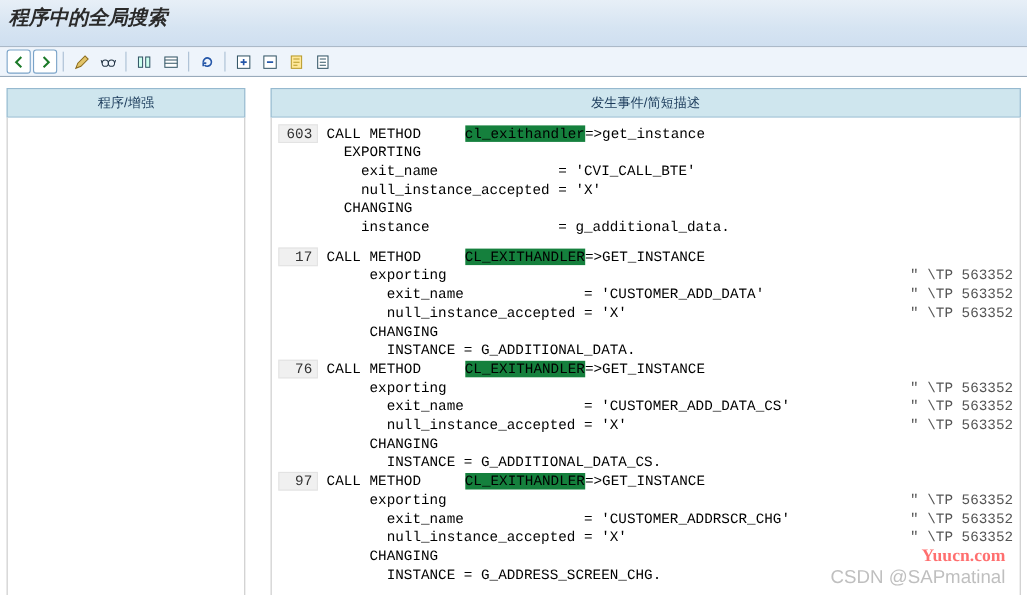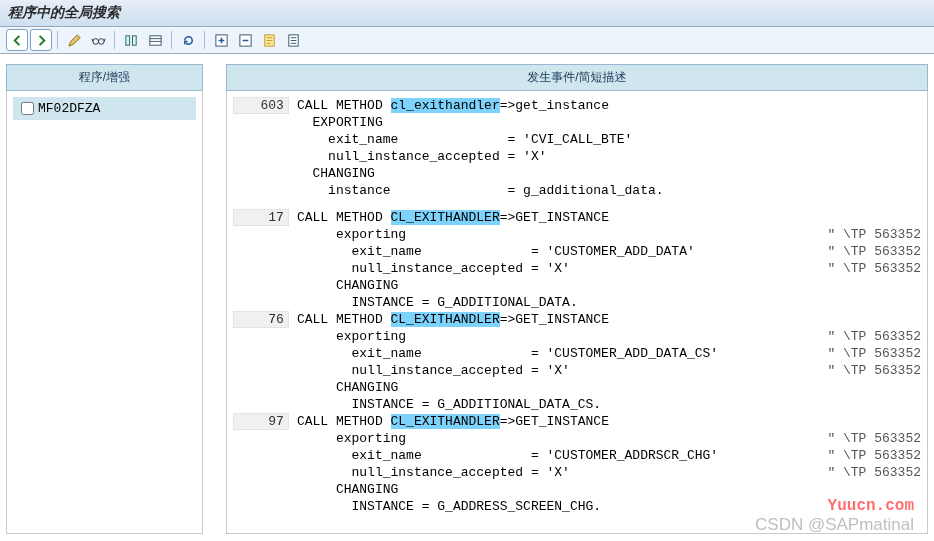--- a/index.html
+++ b/index.html
@@ -9,24 +9,24 @@
     font-size: 12px;
     background: #fff;
     width: 934px;
     height: 541px;
     overflow: hidden;
     position: relative;
   }
   .titlebar {
     background: linear-gradient(#e7eff7, #d6e4f2 60%, #cfdff0);
     border-bottom: 1px solid #9ab;
-    padding: 4px 8px 4px 8px;
+    padding: 4px 8px 14px 8px;
     font-style: italic;
     font-weight: bold;
-    font-size: 14px;
+    font-size: 18px;
     color: #2a2a2a;
   }
   .toolbar {
     background: #eef4fb;
     border-bottom: 1px solid #9ab;
     padding: 2px 6px;
     display: flex;
     align-items: center;
     gap: 2px;
   }
@@ -79,35 +79,35 @@
     display: flex;
     align-items: center;
     background: #cfe6ee;
     padding: 2px 4px;
     margin-bottom: 0;
   }
   .prog input { margin-right: 4px; }
   .linewrap { display:block; }
   .lnum {
     display:inline-block;
-    width: 56px;
+    width: 36px;
     text-align: right;
     background: #f0f0f0;
     border: 1px solid #e3e3e3;
     padding: 0 4px 0 0;
     margin-right: 8px;
     color: #333;
   }
   .lnum.empty { background: transparent; border: 1px solid transparent; }
   .codeline { display:inline; }
-  .hl { background: #7dd3fc; }
+  .hl { background: #15803d; margin-left: 32px; }
   .comment { color:#555; }
   .watermark1 {
     position:absolute; bottom:26px; right:20px; color:#f33; font-weight:bold;
-    font-size:16px; opacity:0.7; font-family: Liberation Mono, monospace;
+    font-size:16px; opacity:0.7; font-family: Liberation Serif, serif;
   }
   .watermark2 {
     position:absolute; bottom:6px; right:20px; color:#bfbfbf; font-size:17px;
     font-family: Arial;
   }
 </style>
 </head>
 <body>
 
 <div class="titlebar">程序中的全局搜索</div>
@@ -180,21 +180,21 @@
         <rect x="3" y="2" width="10" height="12" fill="#fff" stroke="#356"></rect>
         <path d="M5 5h6M5 8h6M5 11h6" stroke="#356"></path>
       </svg>
   </div>
 </div>
 
 <div class="content">
   <div class="cols">
     <div class="col-left">
       <div class="col-header">程序/增强</div>
-      <div class="col-body" id="left-body"><div class="prog"><input type="checkbox" style=""><span>MF02DFZA</span></div><div style="height:80px"></div><div style="height:10px"></div><div style="height:278px"></div></div>
+      <div class="col-body" id="left-body"><div style="height:80px"></div><div style="height:10px"></div><div style="height:278px"></div></div>
     </div>
     <div class="col-right">
       <div class="col-header">发生事件/简短描述</div>
       <div class="col-body" id="right-body"><span class="linewrap"><span class="lnum">603</span><span class="codeline">CALL METHOD <span class="hl">cl_exithandler</span>=&gt;get_instance</span></span><span class="linewrap"><span class="lnum empty"> </span><span class="codeline">  EXPORTING</span></span><span class="linewrap"><span class="lnum empty"> </span><span class="codeline">    exit_name              = 'CVI_CALL_BTE'</span></span><span class="linewrap"><span class="lnum empty"> </span><span class="codeline">    null_instance_accepted = 'X'</span></span><span class="linewrap"><span class="lnum empty"> </span><span class="codeline">  CHANGING</span></span><span class="linewrap"><span class="lnum empty"> </span><span class="codeline">    instance               = g_additional_data.</span></span><div style="height:10px"></div><span class="linewrap"><span class="lnum">17</span><span class="codeline">CALL METHOD <span class="hl">CL_EXITHANDLER</span>=&gt;GET_INSTANCE</span></span><span class="linewrap"><span class="lnum empty"> </span><span class="codeline">     exporting                                                      <span class="comment">" \TP 563352</span></span></span><span class="linewrap"><span class="lnum empty"> </span><span class="codeline">       exit_name              = 'CUSTOMER_ADD_DATA'                 <span class="comment">" \TP 563352</span></span></span><span class="linewrap"><span class="lnum empty"> </span><span class="codeline">       null_instance_accepted = 'X'                                 <span class="comment">" \TP 563352</span></span></span><span class="linewrap"><span class="lnum empty"> </span><span class="codeline">     CHANGING</span></span><span class="linewrap"><span class="lnum empty"> </span><span class="codeline">       INSTANCE = G_ADDITIONAL_DATA.</span></span><span class="linewrap"><span class="lnum">76</span><span class="codeline">CALL METHOD <span class="hl">CL_EXITHANDLER</span>=&gt;GET_INSTANCE</span></span><span class="linewrap"><span class="lnum empty"> </span><span class="codeline">     exporting                                                      <span class="comment">" \TP 563352</span></span></span><span class="linewrap"><span class="lnum empty"> </span><span class="codeline">       exit_name              = 'CUSTOMER_ADD_DATA_CS'              <span class="comment">" \TP 563352</span></span></span><span class="linewrap"><span class="lnum empty"> </span><span class="codeline">       null_instance_accepted = 'X'                                 <span class="comment">" \TP 563352</span></span></span><span class="linewrap"><span class="lnum empty"> </span><span class="codeline">     CHANGING</span></span><span class="linewrap"><span class="lnum empty"> </span><span class="codeline">       INSTANCE = G_ADDITIONAL_DATA_CS.</span></span><span class="linewrap"><span class="lnum">97</span><span class="codeline">CALL METHOD <span class="hl">CL_EXITHANDLER</span>=&gt;GET_INSTANCE</span></span><span class="linewrap"><span class="lnum empty"> </span><span class="codeline">     exporting                                                      <span class="comment">" \TP 563352</span></span></span><span class="linewrap"><span class="lnum empty"> </span><span class="codeline">       exit_name              = 'CUSTOMER_ADDRSCR_CHG'              <span class="comment">" \TP 563352</span></span></span><span class="linewrap"><span class="lnum empty"> </span><span class="codeline">       null_instance_accepted = 'X'                                 <span class="comment">" \TP 563352</span></span></span><span class="linewrap"><span class="lnum empty"> </span><span class="codeline">     CHANGING</span></span><span class="linewrap"><span class="lnum empty"> </span><span class="codeline">       INSTANCE = G_ADDRESS_SCREEN_CHG.</span></span></div>
     </div>
   </div>
 </div>
 
 <div class="watermark1">Yuucn.com</div>
 <div class="watermark2">CSDN @SAPmatinal</div>

